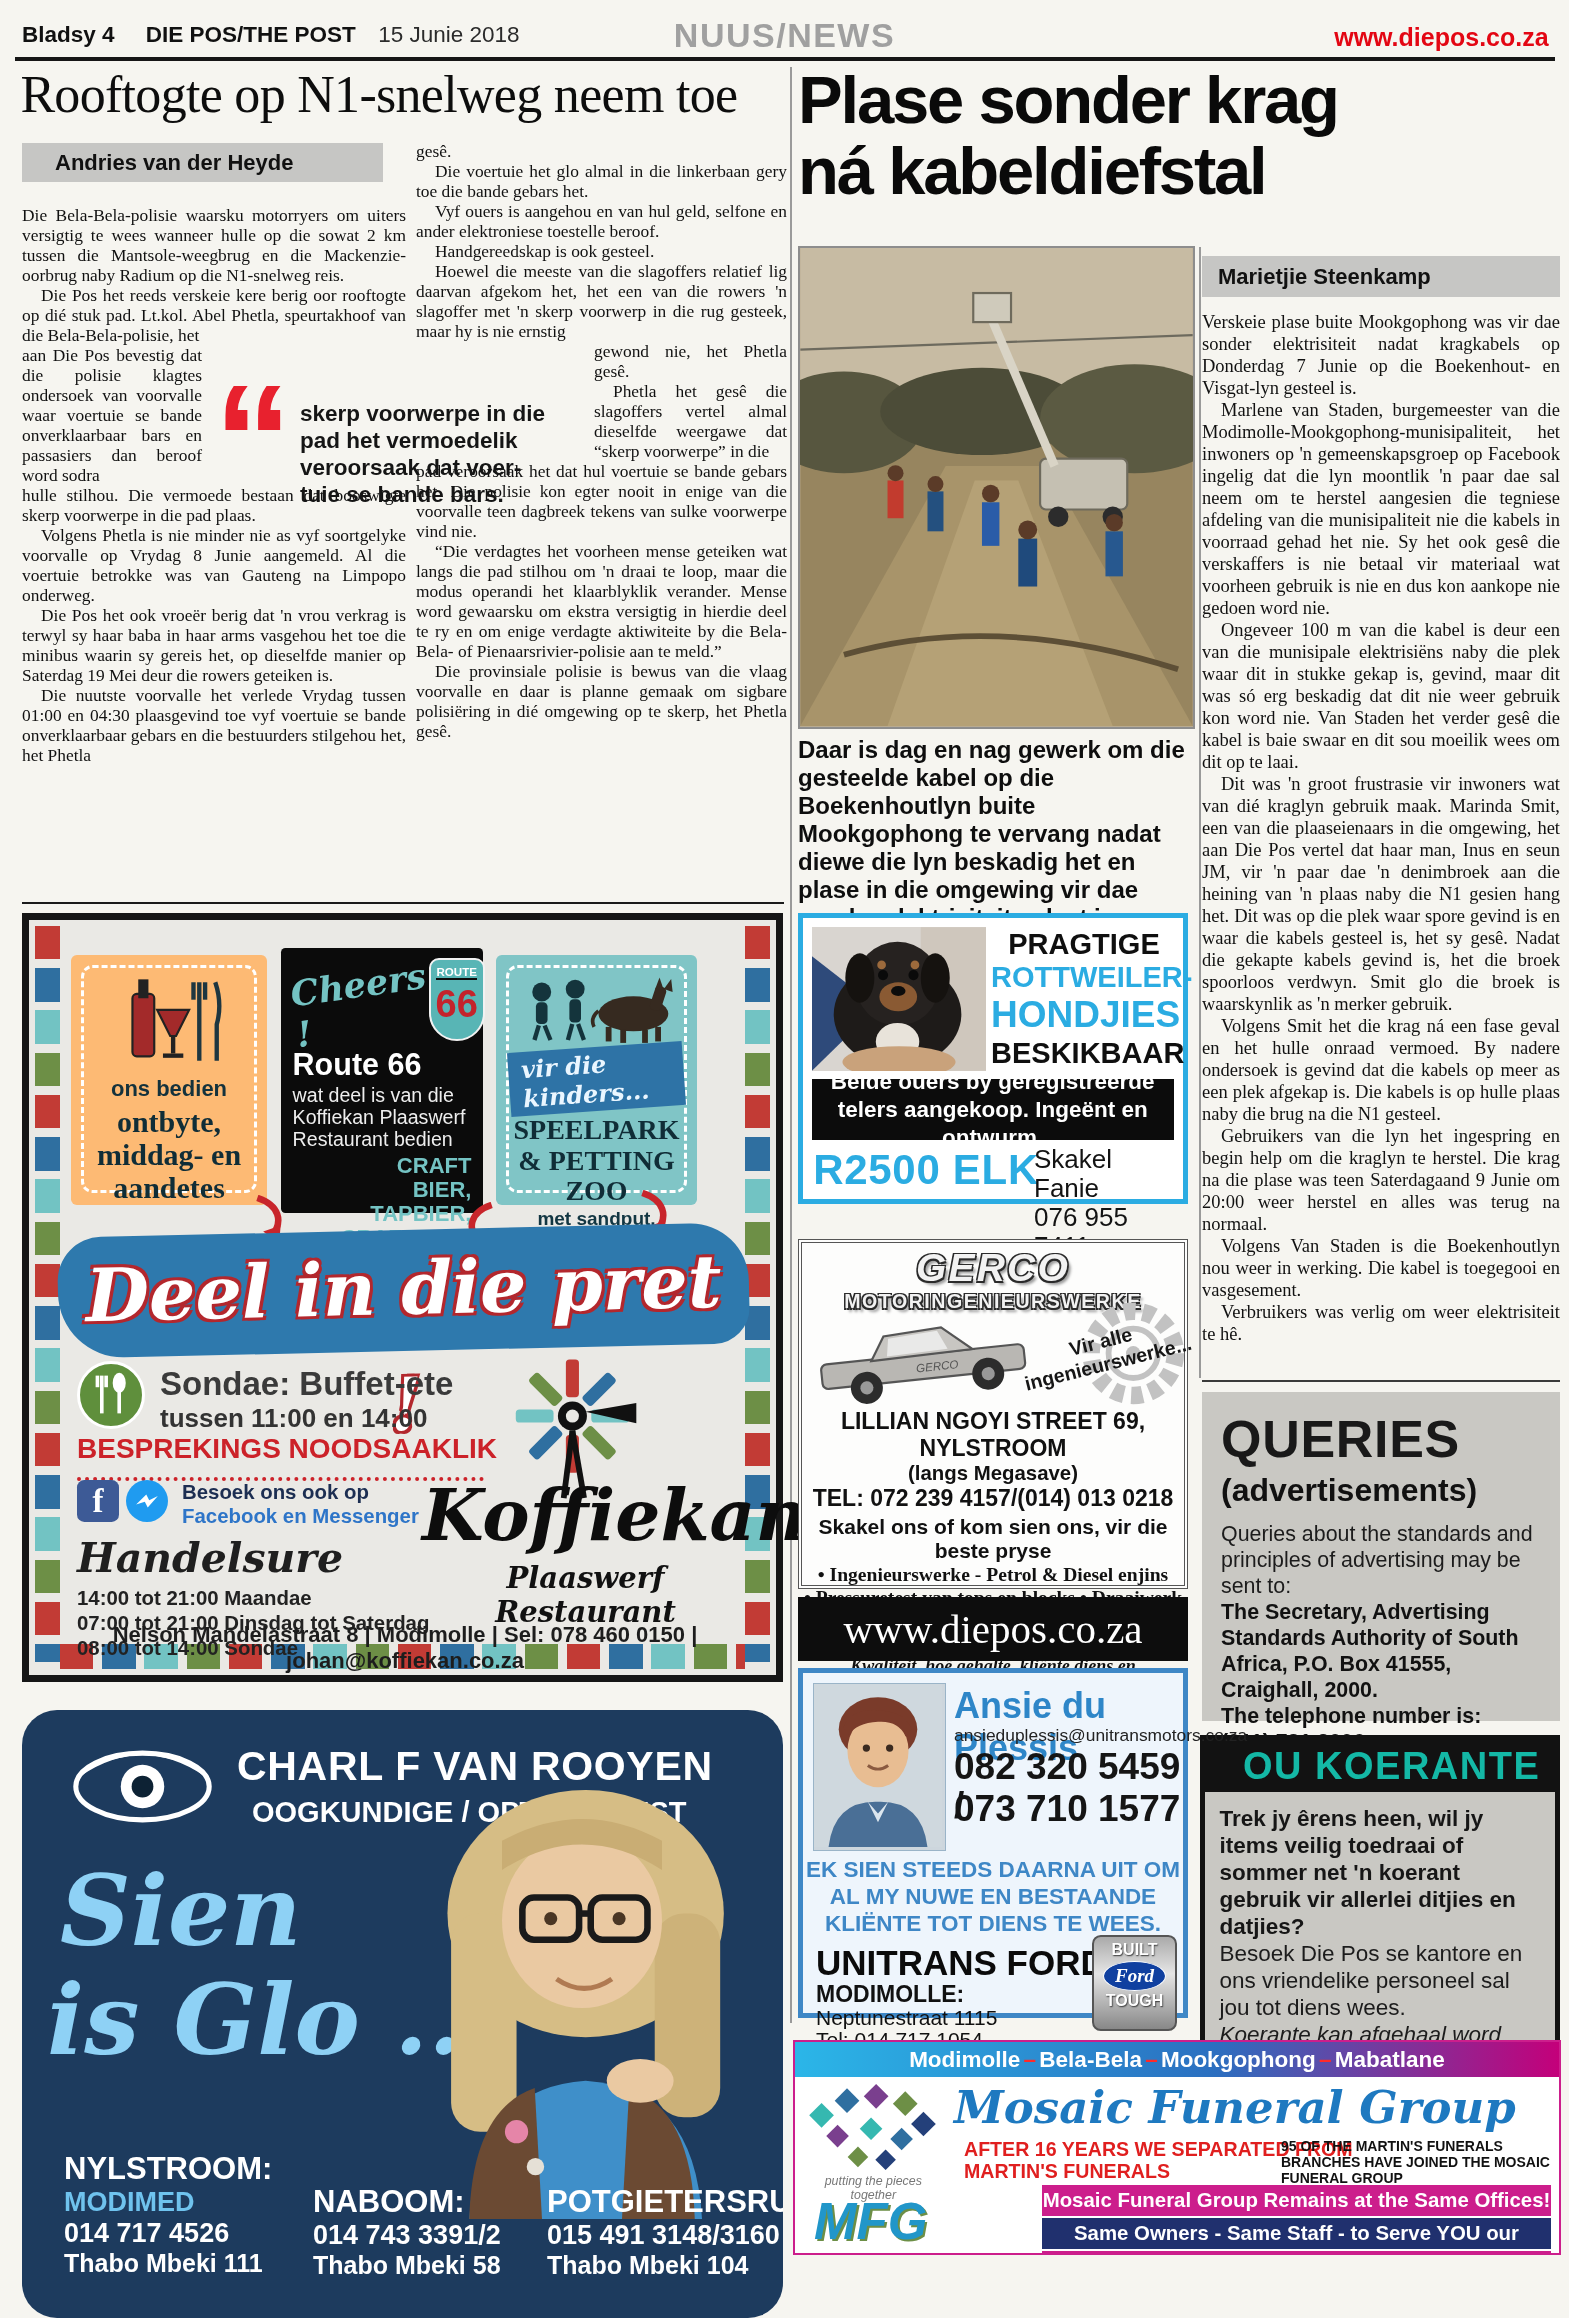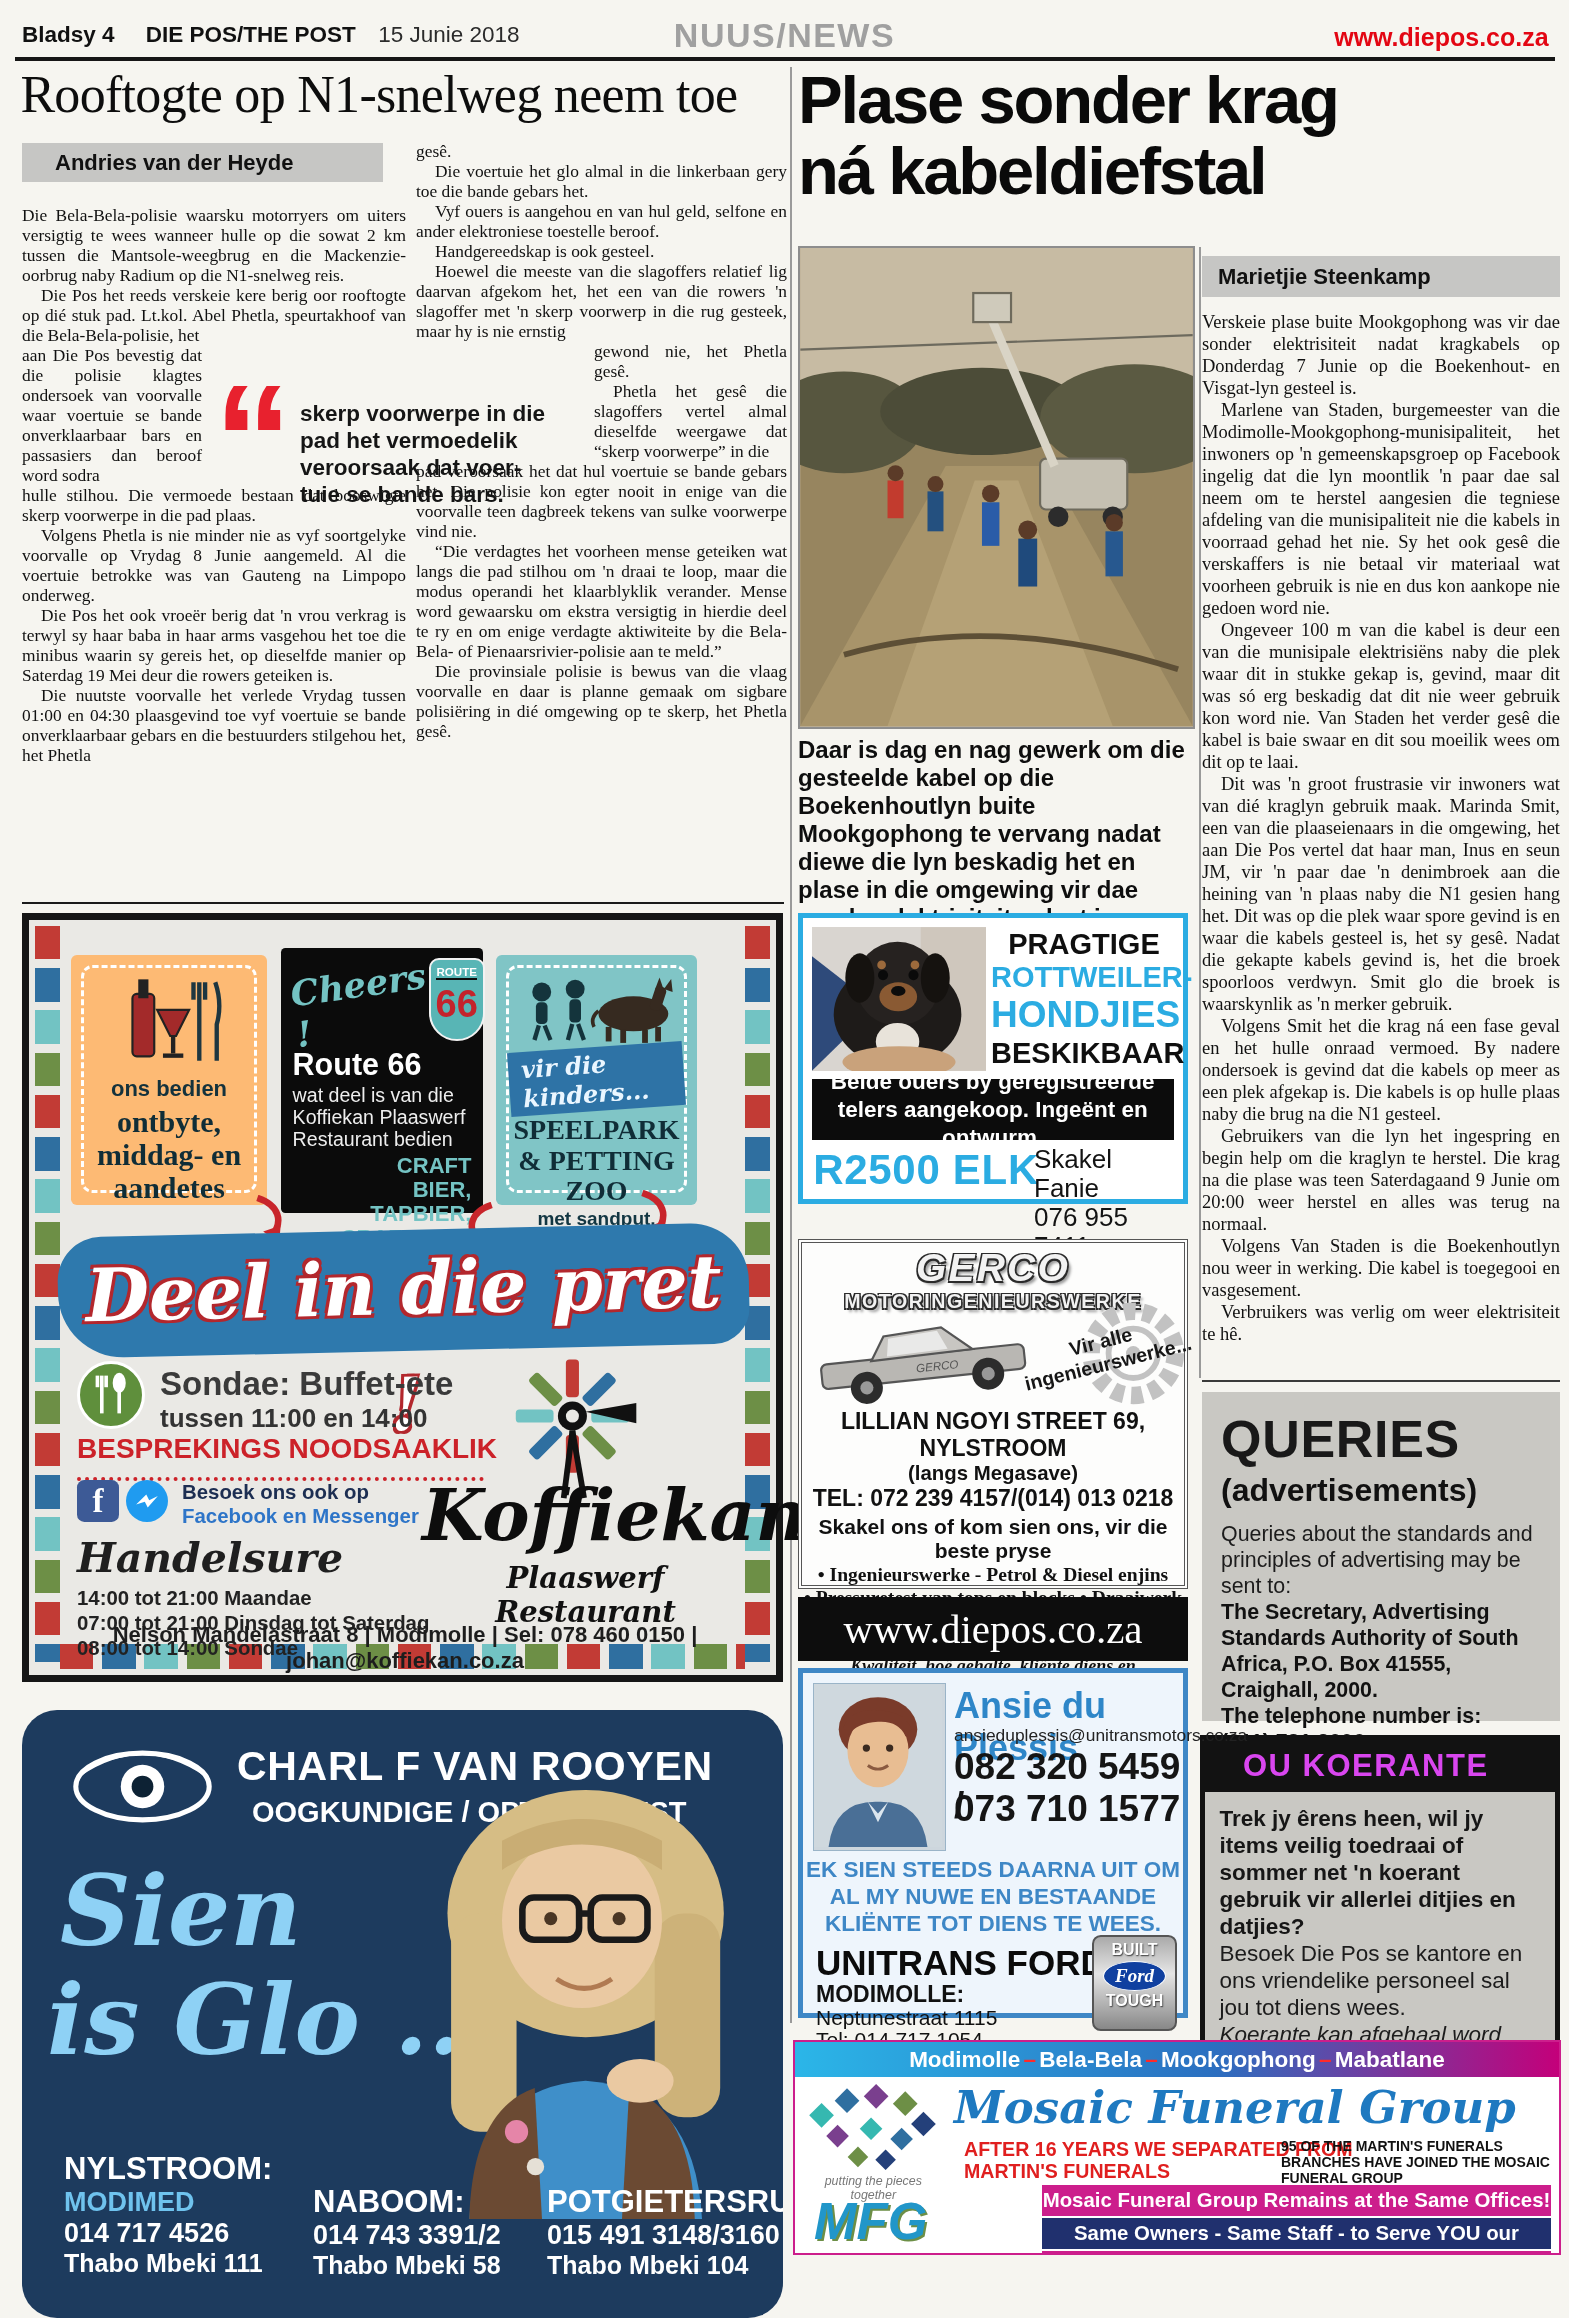--- a/index.html
+++ b/index.html
@@ -130,21 +130,21 @@
   <div class="ab sans" style="left:1202px;top:1392px;width:358px;height:329px;background:#c9c8c3;box-sizing:border-box;padding:17.4px 19px;">
     <div style="font-size:52px;font-weight:800;letter-spacing:0.7px;color:#191919;">QUERIES</div>
     <div style="font-size:32px;font-weight:bold;margin-top:2.9px;">(advertisements)</div>
     <div style="font-size:21.4px;line-height:26px;margin-top:11.6px;color:#1c1c1c;">Queries about the standards and principles of advertising may be sent to:</div>
     <div style="font-size:21.4px;line-height:26px;font-weight:bold;">The Secretary, Advertising Standards Authority of South Africa, P.O. Box 41555, Craighall, 2000.</div>
     <div style="font-size:21.4px;line-height:26px;font-weight:bold;">The telephone number is:</div>
     <div style="font-size:21.4px;line-height:26px;font-weight:bold;">(011) 781 2006.</div>
   </div>
 
   <div class="ab" style="left:1200px;top:1735px;width:360px;border:5.1px solid #121212;box-sizing:border-box;background:#c9c8c3;">
-    <div class="sans" style="background:#121212;color:#d946ef;font-size:31px;font-weight:800;line-height:52px;padding-left:38px;letter-spacing:1.5px;">OU KOERANTE</div>
+    <div class="sans" style="background:#121212;color:#14b8a6;font-size:38px;font-weight:800;line-height:52px;padding-left:38px;letter-spacing:1.5px;">OU KOERANTE</div>
     <div class="sans" style="padding:13px 14.5px 10.2px 14.5px;">
       <div style="font-size:22.5px;line-height:27px;font-weight:bold;color:#161616;">Trek jy êrens heen, wil jy items veilig toedraai of sommer net 'n koerant gebruik vir allerlei ditjies en datjies?</div>
       <div style="font-size:22.5px;line-height:27px;color:#1c1c1c;">Besoek Die Pos se kantore en ons vriendelike personeel sal jou tot diens wees.</div>
       <div style="font-size:22.5px;line-height:27px;font-style:italic;color:#1c1c1c;">Koerante kan afgehaal word teen 'n klein donasie vir Die Pos.</div>
     </div>
   </div>
 
   <div class="ab" style="left:22px;top:913px;width:761px;height:769px;border:7.3px solid #161616;background:#eae9e5;box-sizing:border-box;">
     <div class="ab checkv" style="left:5.8px;top:5.8px;height:736px;"></div>
     <div class="ab checkv" style="right:5.8px;top:5.8px;height:736px;"></div>

